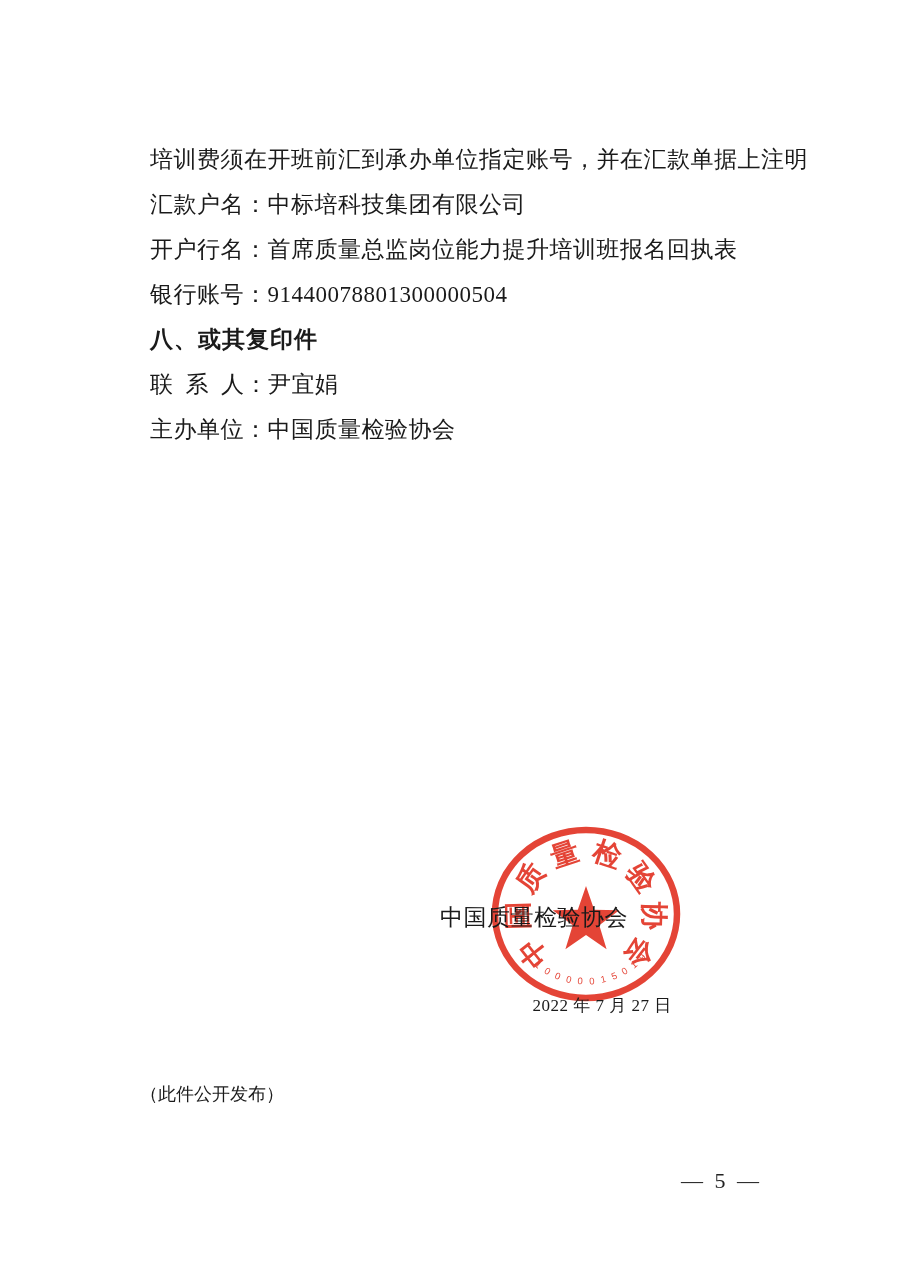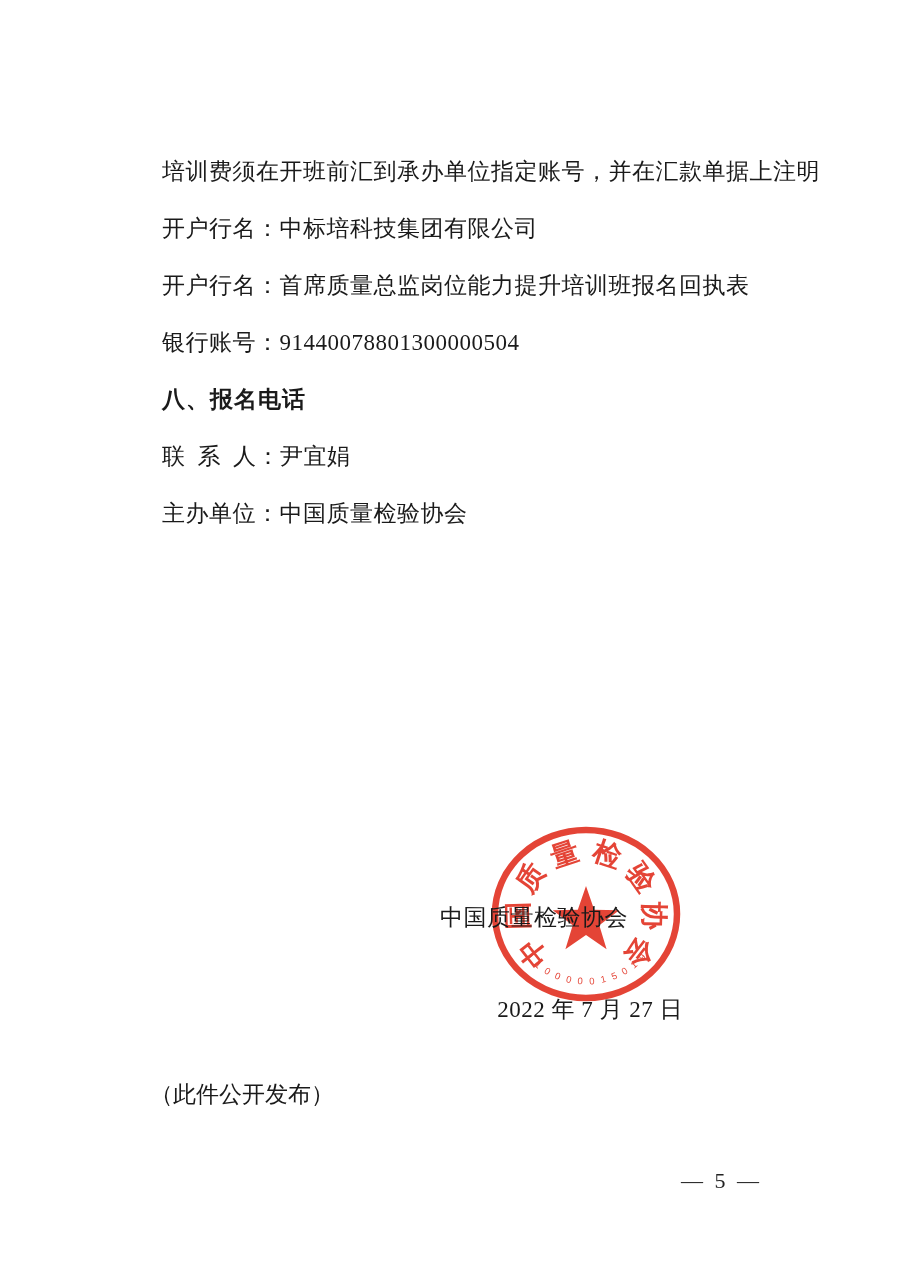--- a/index.html
+++ b/index.html
@@ -12,21 +12,21 @@
     color:#1a1a1a;
   }
   .doc-body{
     position:absolute;
     left:104px;top:137px;
     width:694px;
     font-size:23px;
     line-height:45px;
     letter-spacing:0.5px;
   }
-  .line{margin:12px;white-space:nowrap;}
+  .line{margin:0;white-space:nowrap;}
   .indent{text-indent:2em;}
   .heading{
     font-family:"Liberation Sans","DejaVu Sans",sans-serif;
     font-weight:700;
     letter-spacing:1px;
   }
   .attachment{margin-top:22px;}
   .seal{
     position:absolute;
     left:491px;top:826px;
@@ -39,55 +39,55 @@
     position:absolute;
     left:440px;top:902px;
     width:300px;
     text-align:left;
     font-size:23px;
     letter-spacing:0.5px;
     z-index:2;
   }
   .issue-date{
     position:absolute;
-    left:440px;top:994px;
+    left:452px;top:994px;
     width:300px;
     text-align:center;
-    font-size:23px;
+    font-size:17px;
     letter-spacing:0.5px;
     z-index:2;
   }
   .public-release{
     position:absolute;
     left:104px;top:1072px;
     width:694px;
-    font-size:23px;
+    font-size:18px;
     line-height:45px;
     text-indent:2em;
     margin:0;
   }
   .page-number{
     position:absolute;
     right:138px;top:1168px;
     font-size:22px;
     letter-spacing:3px;
     color:#222;
   }
 </style>
 </head>
 <body>
 
 <div class="page">
 
   <div class="doc-body">
     <p class="line indent">培训费须在开班前汇到承办单位指定账号，并在汇款单据上注明</p>
-    <p class="line indent">开户行名：中标培科技集团有限公司</p>
+    <p class="line indent">汇款户名：中标培科技集团有限公司</p>
     <p class="line indent">开户行名：首席质量总监岗位能力提升培训班报名回执表</p>
     <p class="line indent">银行账号：91440078801300000504</p>
-    <p class="line indent heading">八、报名电话</p>
+    <p class="line indent heading">八、或其复印件</p>
     <p class="line indent">联 系 人：尹宜娟</p>
     <p class="line indent">主办单位：中国质量检验协会</p>
   </div>
 
   <div class="seal">
     <svg id="seal-svg" viewBox="0 0 190 176" xmlns="http://www.w3.org/2000/svg">
         <ellipse cx="95" cy="88" rx="91" ry="84" fill="none" stroke="#e02616" stroke-width="6.5"></ellipse>
         <polygon points="0,-35 8.2,-11.3 33.3,-10.8 13.3,4.3 20.6,28.3 0,14 -20.6,28.3 -13.3,4.3 -33.3,-10.8 -8.2,-11.3" fill="#e02616" transform="translate(95,95)"></polygon>
         <text transform="translate(41.4,126.8) rotate(-128.0)" fill="#e02616" font-size="28" font-weight="bold" text-anchor="middle" dominant-baseline="central" font-family="serif">中</text>
         <text transform="translate(27.0,89.6) rotate(-91.4)" fill="#e02616" font-size="28" font-weight="bold" text-anchor="middle" dominant-baseline="central" font-family="serif">国</text>

